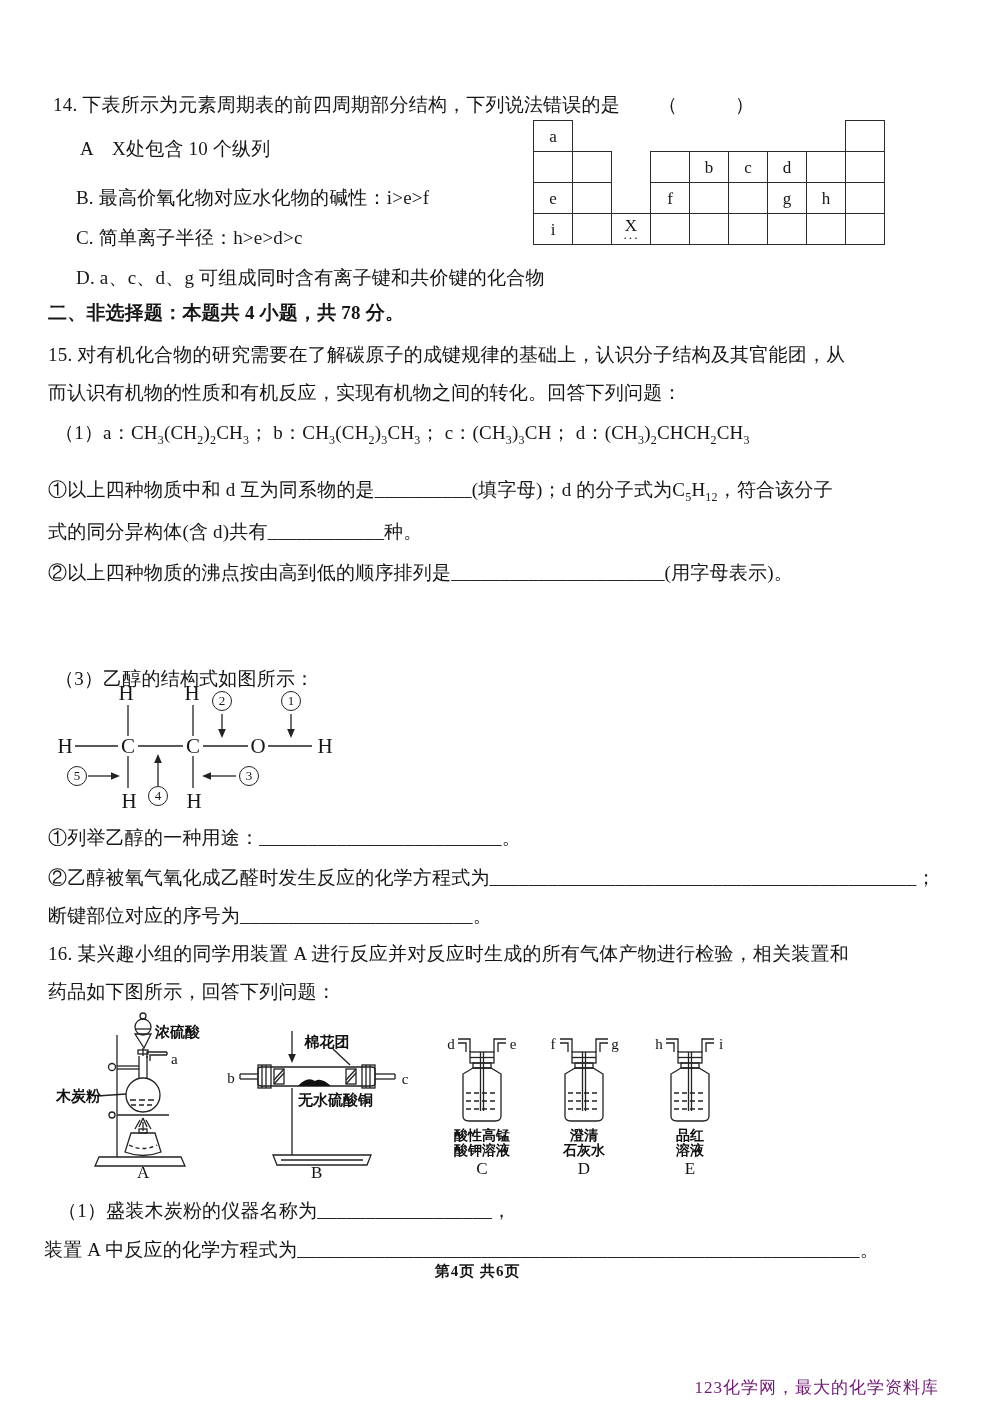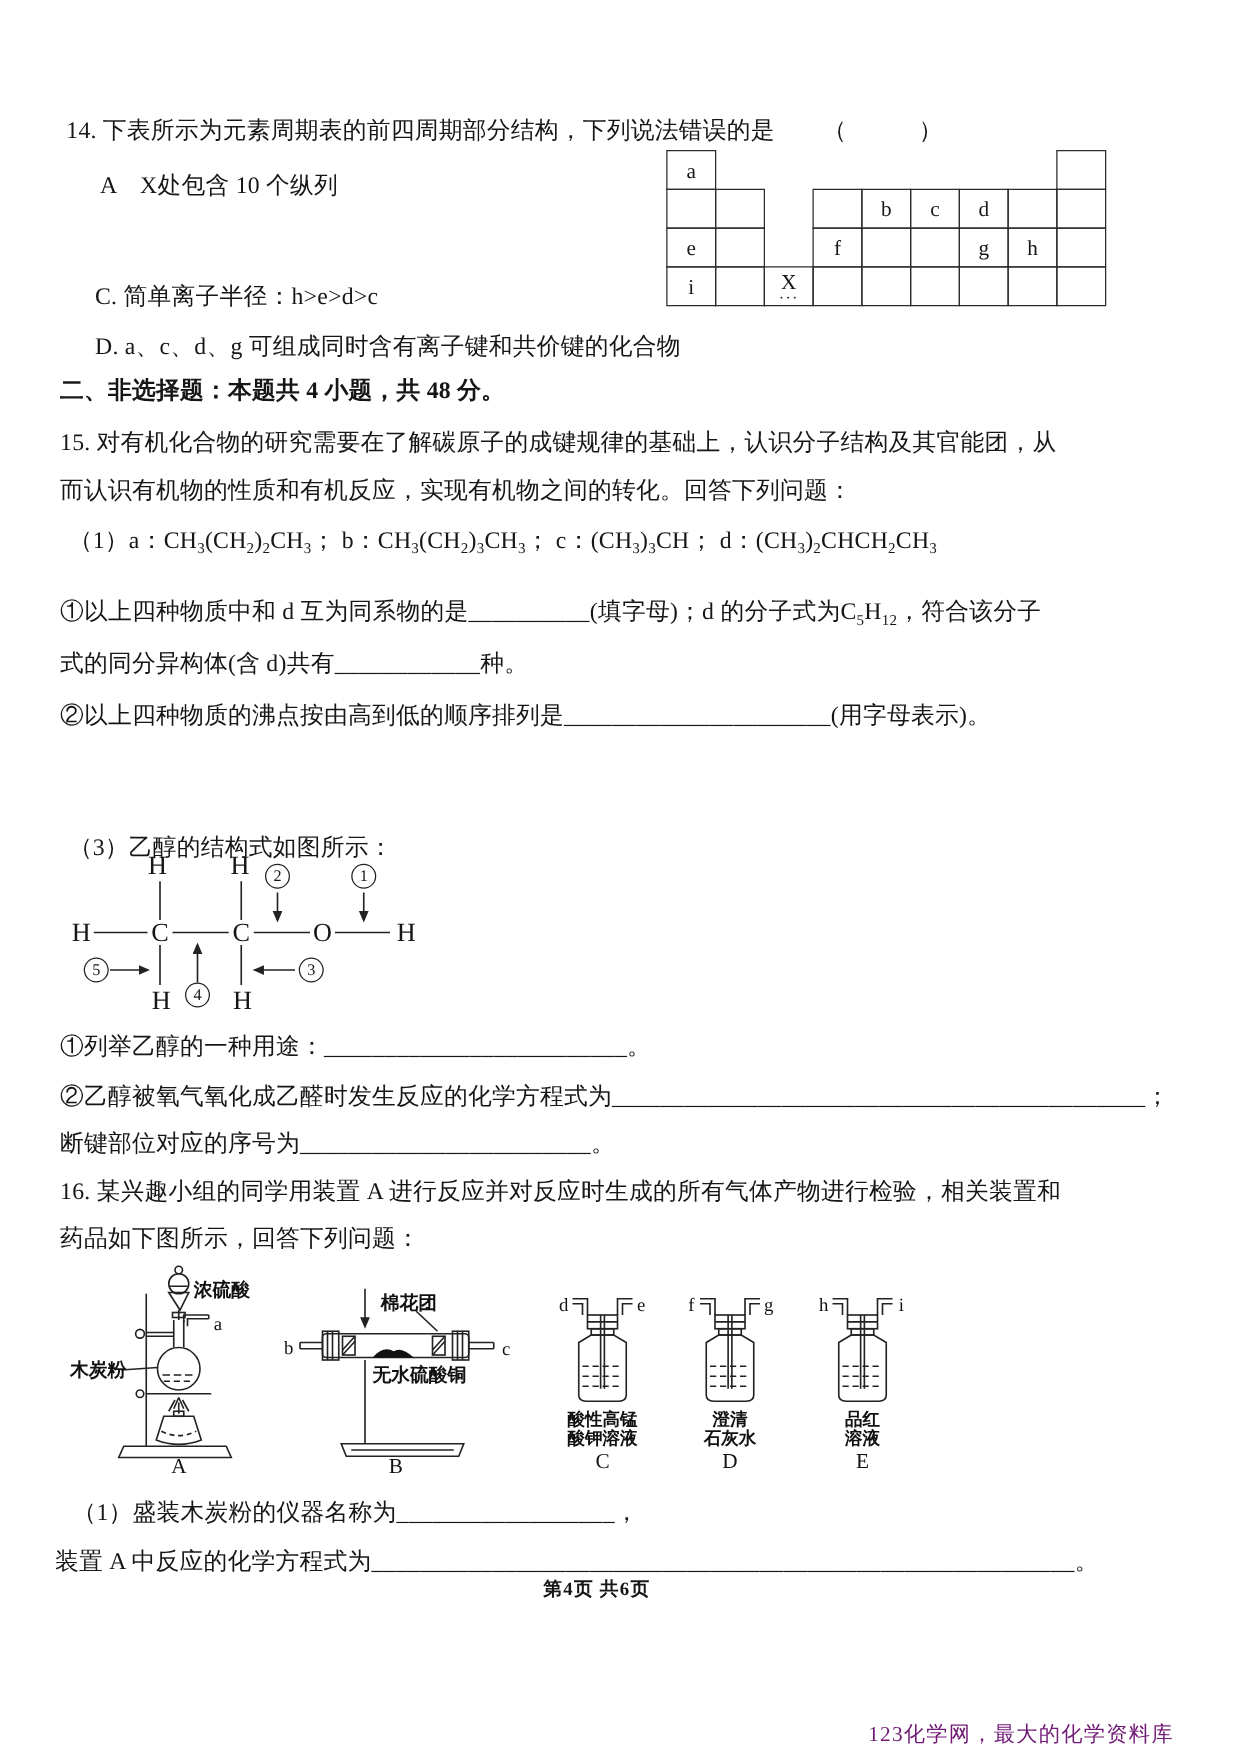--- a/index.html
+++ b/index.html
@@ -41,20 +41,21 @@
 </style>
 </head>
 <body>
 
 <div class="page">
 
   <div class="edge-mark"></div>
 
   <div class="ln" style="left:53px;top:92px;">14. 下表所示为元素周期表的前四周期部分结构，下列说法错误的是　　（　　　）</div>
   <div class="ln" style="left:80px;top:136px;">A　X处包含 10 个纵列</div>
+  <div class="ln" style="left:76px;top:185px;">B. 最高价氧化物对应水化物的碱性：i&gt;e&gt;f</div>
   <div class="ln" style="left:76px;top:225px;">C. 简单离子半径：h&gt;e&gt;d&gt;c</div>
   <div class="ln" style="left:76px;top:265px;">D. a、c、d、g 可组成同时含有离子键和共价键的化合物</div>
 
   <div id="ptable">
       <div class="pt-cell" style="left: 0px; top: 0px;">
         <span>a</span>
       </div>
       <div class="pt-cell" style="left: 312px; top: 0px;">
         <span></span>
       </div>
@@ -129,21 +130,21 @@
         <span></span>
       </div>
       <div class="pt-cell" style="left: 273px; top: 93px;">
         <span></span>
       </div>
       <div class="pt-cell" style="left: 312px; top: 93px;">
         <span></span>
       </div>
     </div>
 
-  <div class="ln bold" style="left:48px;top:300px;">二、非选择题：本题共 4 小题，共 48 分。</div>
+  <div class="ln bold" style="left:48px;top:300px;">二、非选择题：本题共 4 小题，共 78 分。</div>
 
   <div class="ln" style="left:48px;top:342px;">15. 对有机化合物的研究需要在了解碳原子的成键规律的基础上，认识分子结构及其官能团，从</div>
   <div class="ln" style="left:48px;top:380px;">而认识有机物的性质和有机反应，实现有机物之间的转化。回答下列问题：</div>
   <div class="ln" style="left:55px;top:420px;">（1）a：CH<sub>3</sub>(CH<sub>2</sub>)<sub>2</sub>CH<sub>3</sub>；  b：CH<sub>3</sub>(CH<sub>2</sub>)<sub>3</sub>CH<sub>3</sub>；  c：(CH<sub>3</sub>)<sub>3</sub>CH；  d：(CH<sub>3</sub>)<sub>2</sub>CHCH<sub>2</sub>CH<sub>3</sub></div>
   <div class="ln" style="left:48px;top:477px;">①以上四种物质中和 d 互为同系物的是__________(填字母)；d 的分子式为C<sub>5</sub>H<sub>12</sub>，符合该分子</div>
   <div class="ln" style="left:48px;top:560px;">②以上四种物质的沸点按由高到低的顺序排列是______________________(用字母表示)。</div>
   <div class="ln" style="left:48px;top:519px;">式的同分异构体(含 d)共有____________种。</div>
   <div class="ln" style="left:55px;top:650px;margin-top:16px;">（3）乙醇的结构式如图所示：</div>
 
   <svg style="left:40px;top:670px;" width="320" height="150" viewBox="0 0 320 150">

